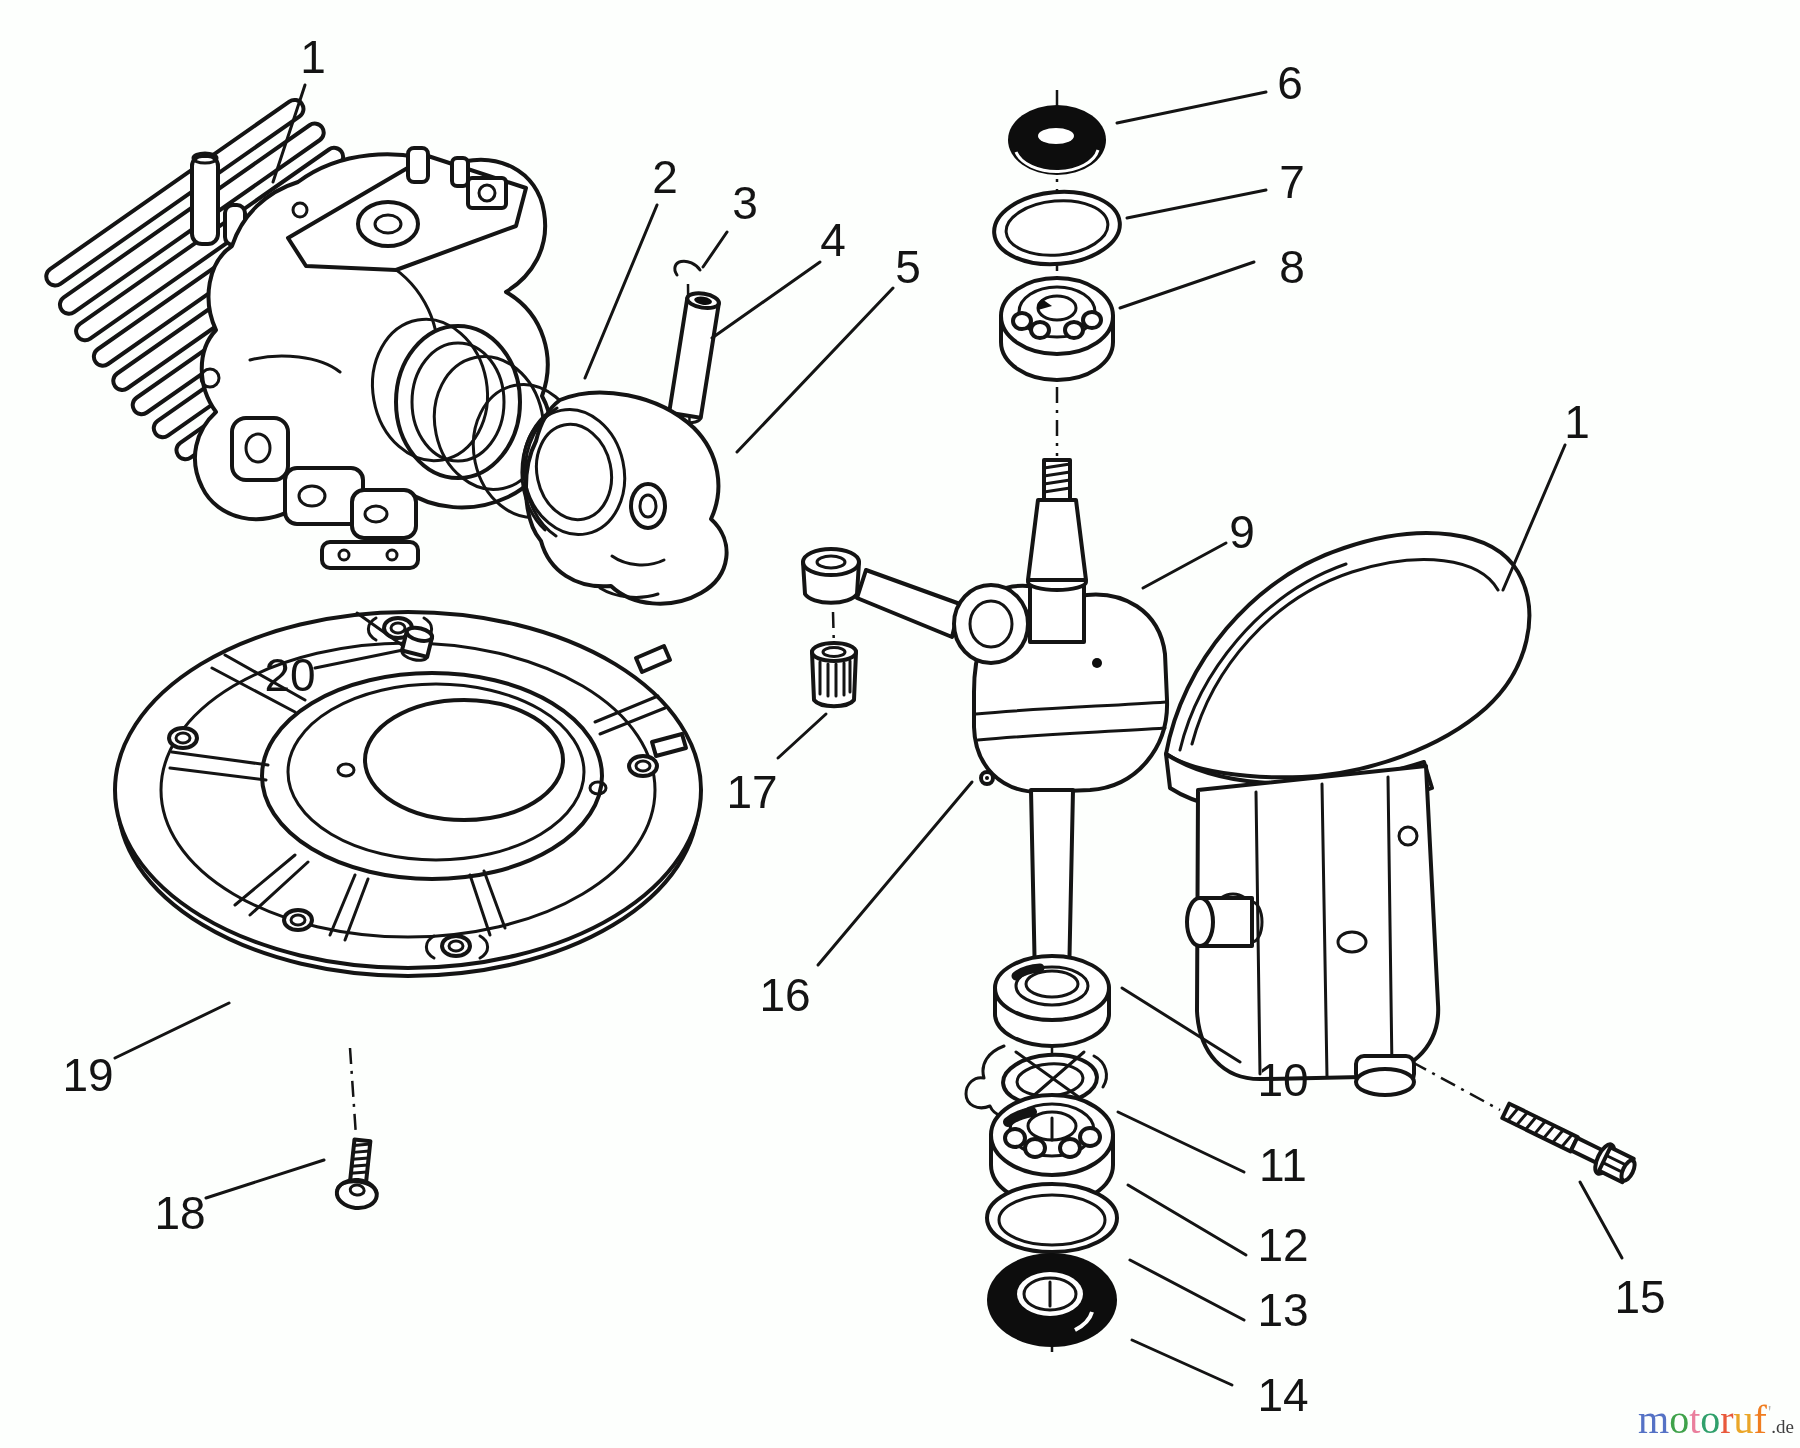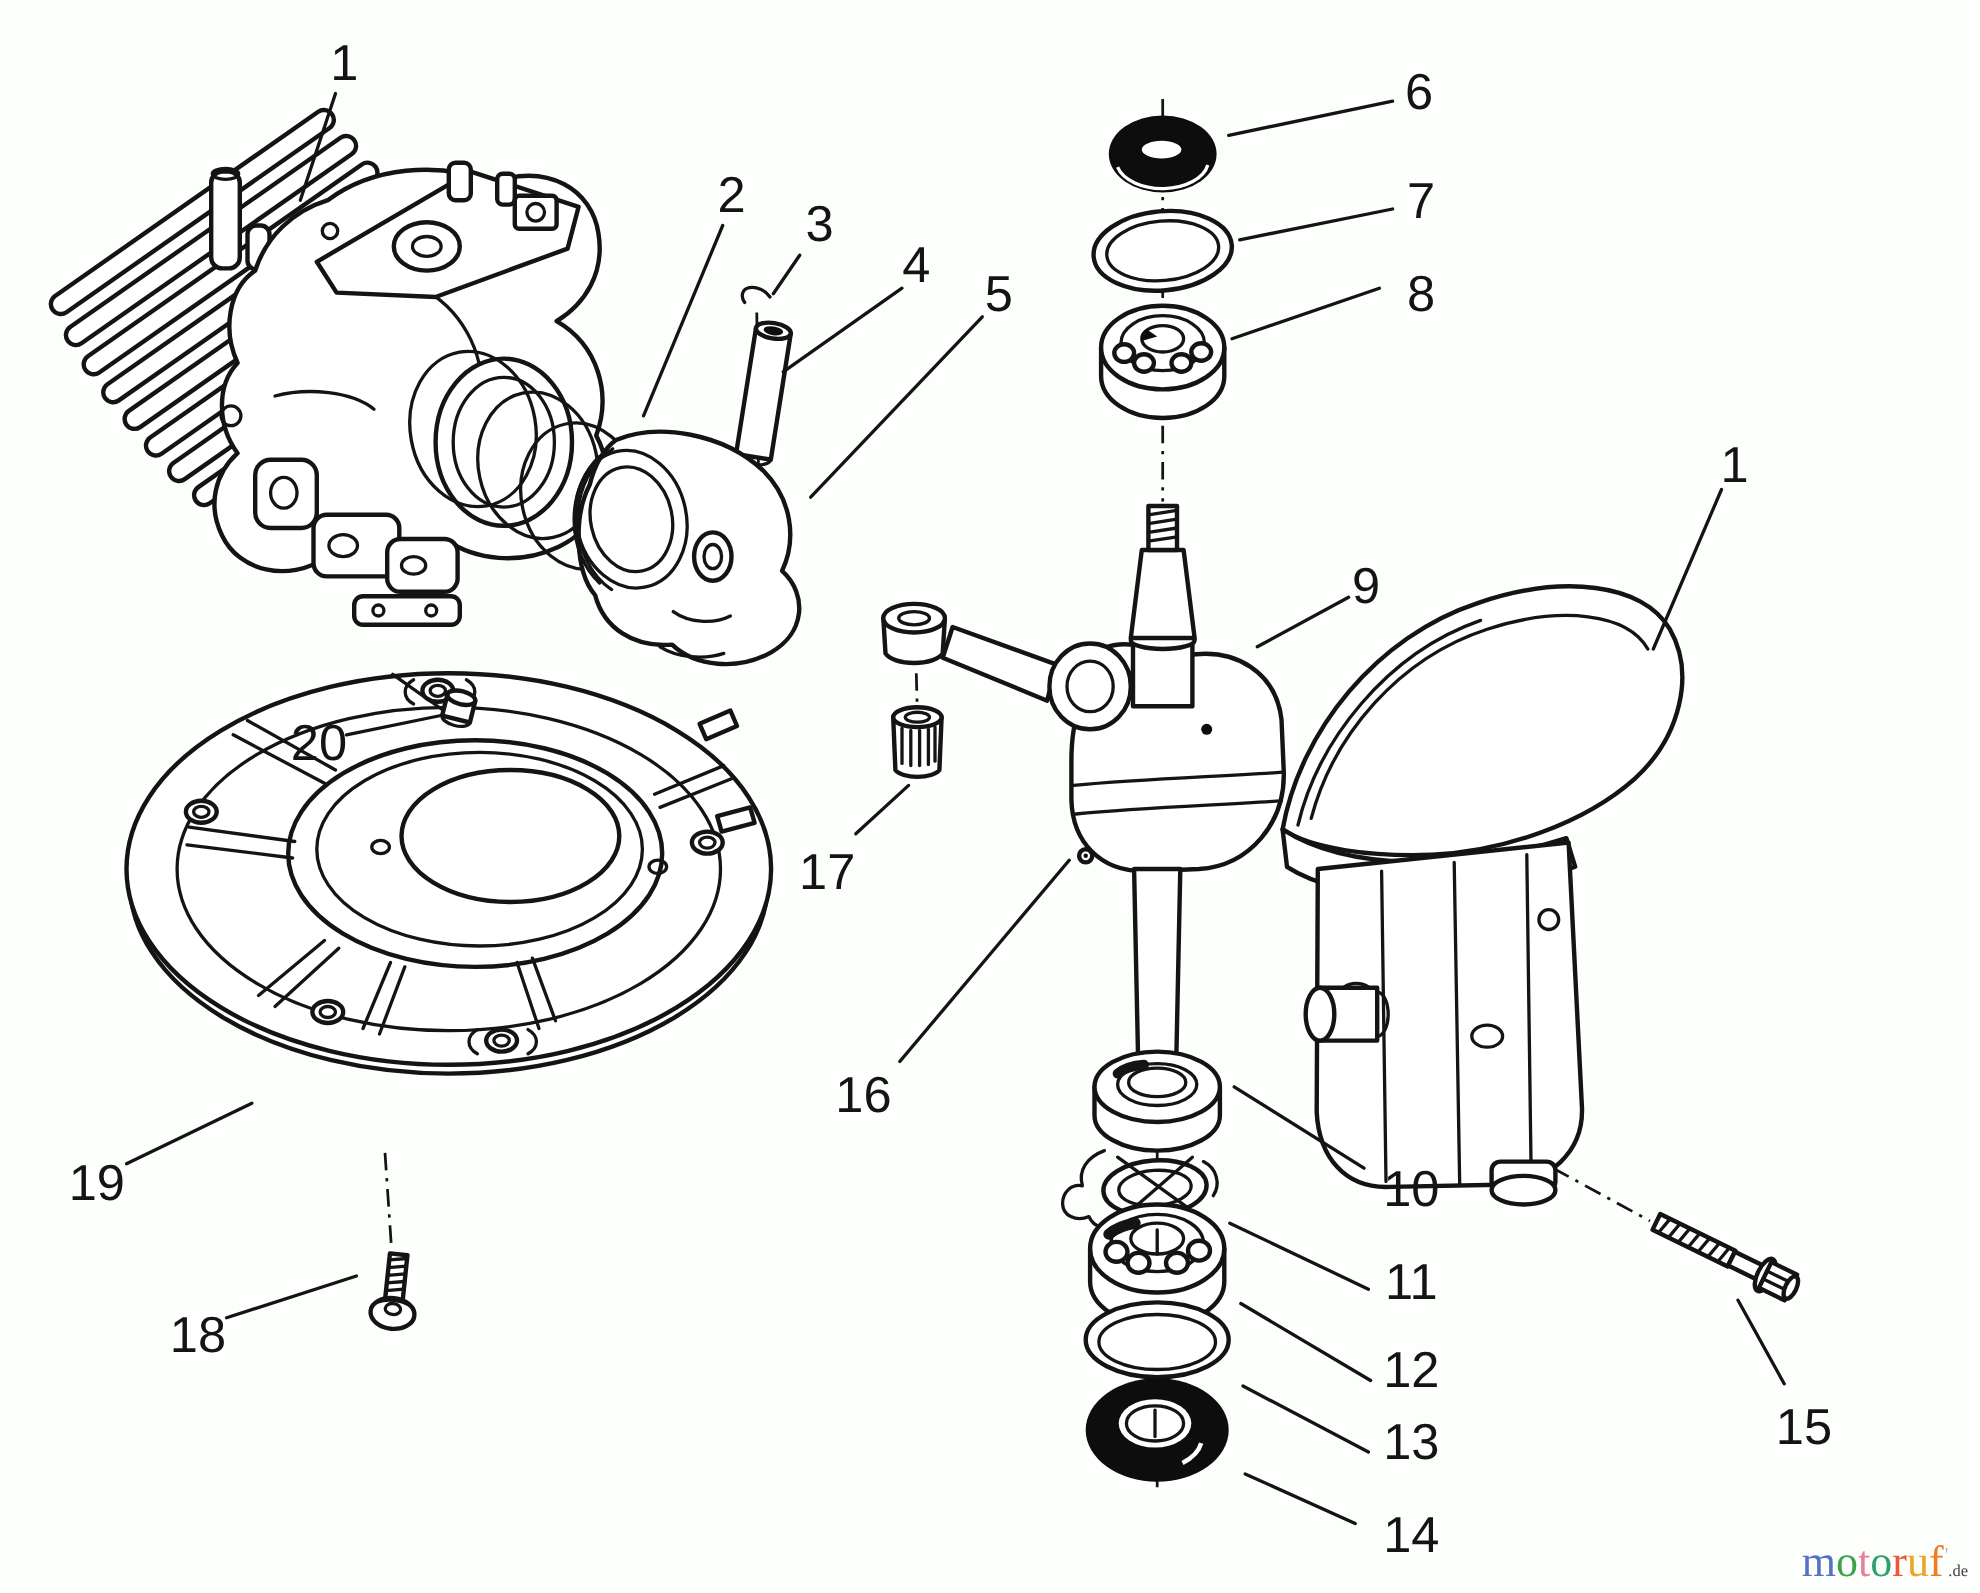--- a/index.html
+++ b/index.html
@@ -6,21 +6,21 @@
   #stage{position:relative;width:1800px;height:1448px;background:#fdfffd}
   svg{position:absolute;left:0;top:0}
   .pt{stroke:#141414;stroke-width:4;fill:#ffffff;stroke-linejoin:round}
   .pt2{stroke:#141414;stroke-width:3;fill:none;stroke-linejoin:round;stroke-linecap:round}
   .ln{stroke:#141414;stroke-width:3;fill:none;stroke-linecap:round}
   .dash{stroke:#141414;stroke-width:2.5;fill:none;stroke-dasharray:16 7 3 7}
   .blk{fill:#0d0d0d;stroke:none}
   .callout{font-family:"Liberation Sans",sans-serif;font-size:46px;fill:#141414}
   #logo{position:absolute;left:1638px;top:1400px;white-space:nowrap;
         font-family:"Liberation Serif",serif;font-size:40px;line-height:1;letter-spacing:0}
-  #logo .suffix{font-size:15px}
+  #logo .suffix{font-size:19px}
   #logo .tick{font-size:18px;vertical-align:14px;margin-left:1px}
 </style>
 </head>
 <body>
 
 <div id="stage">
 <svg width="1800" height="1448" viewBox="0 0 1800 1448">
 
   <g>
     <path class="dash" d="M1057,90 L1057,456"></path>

